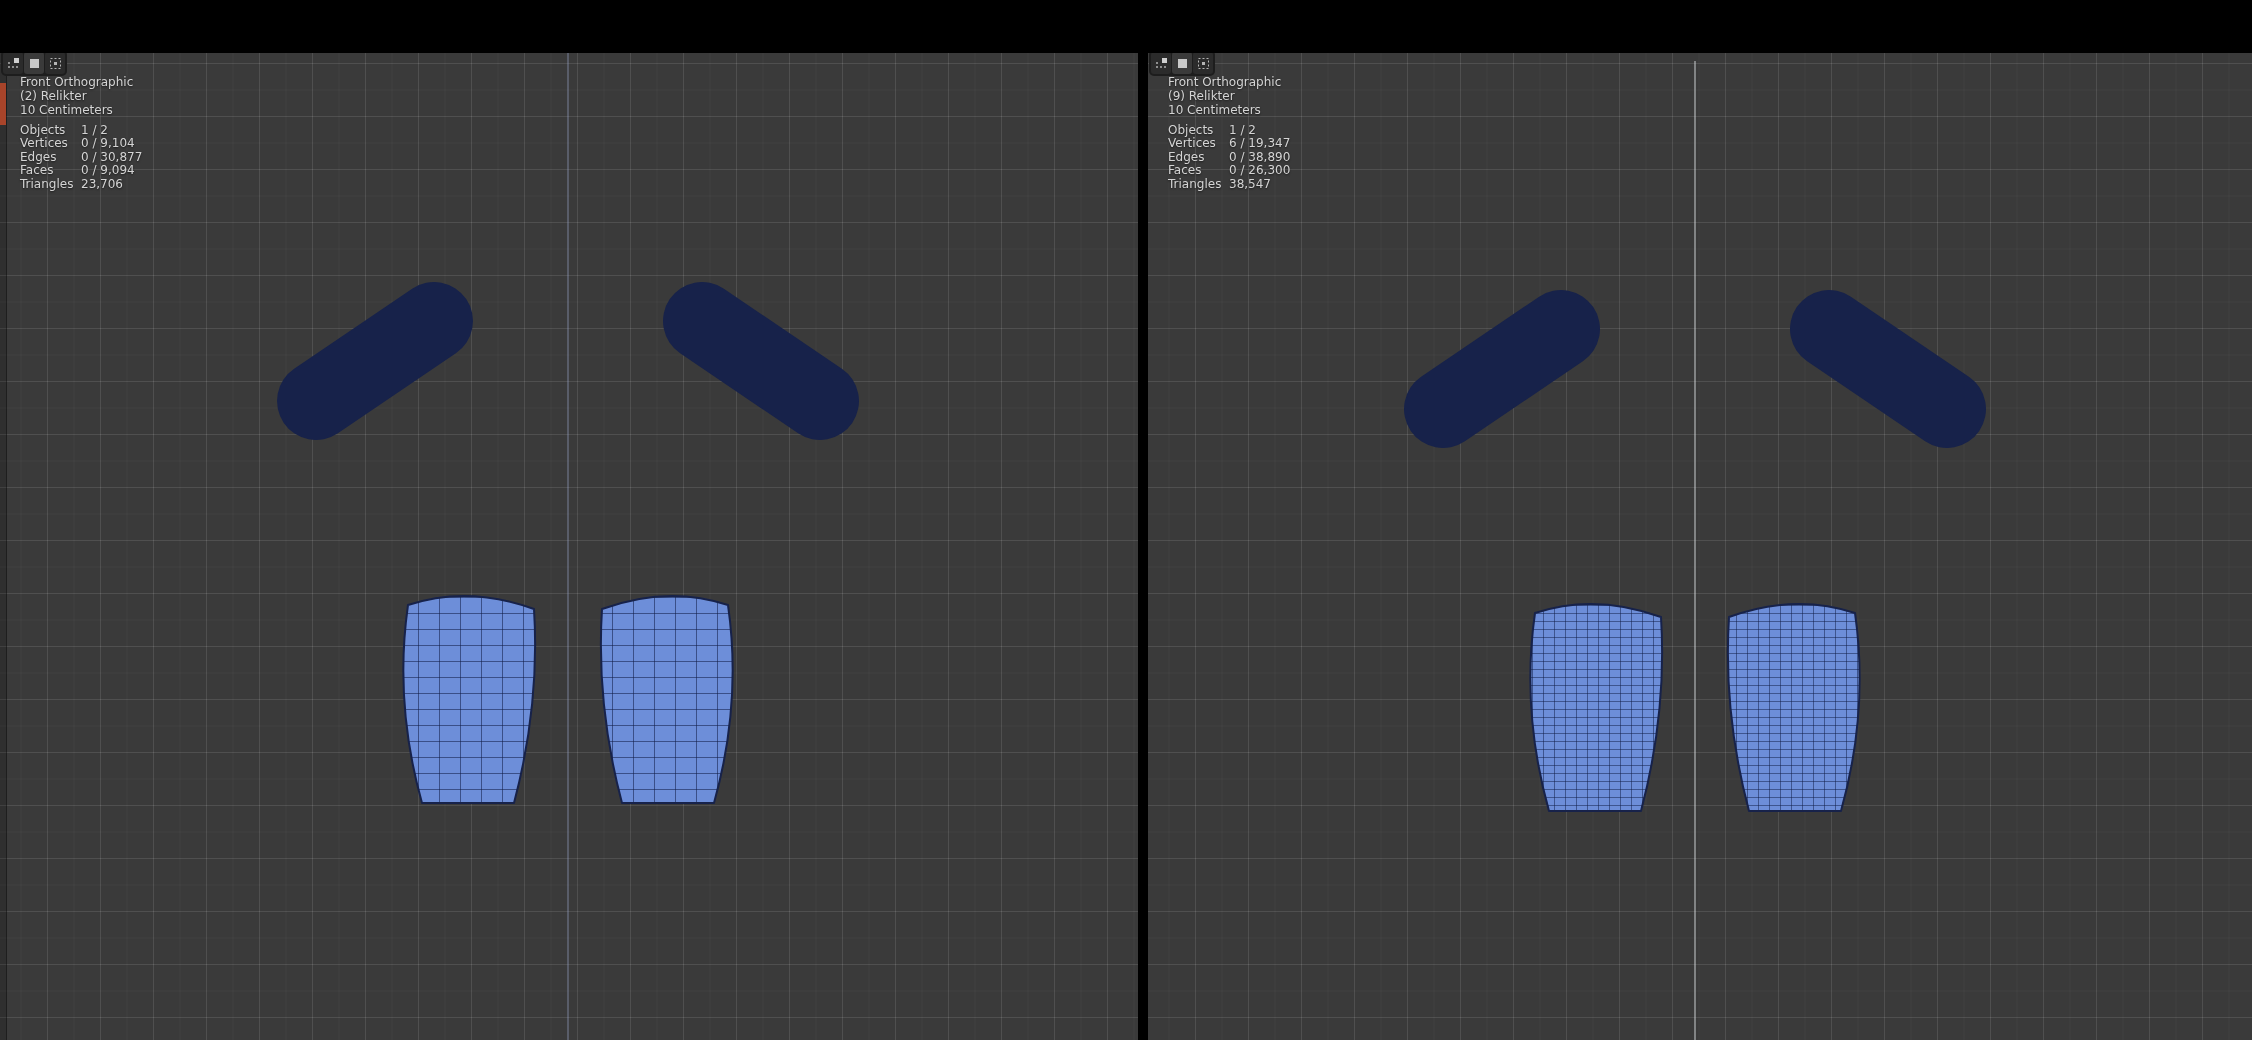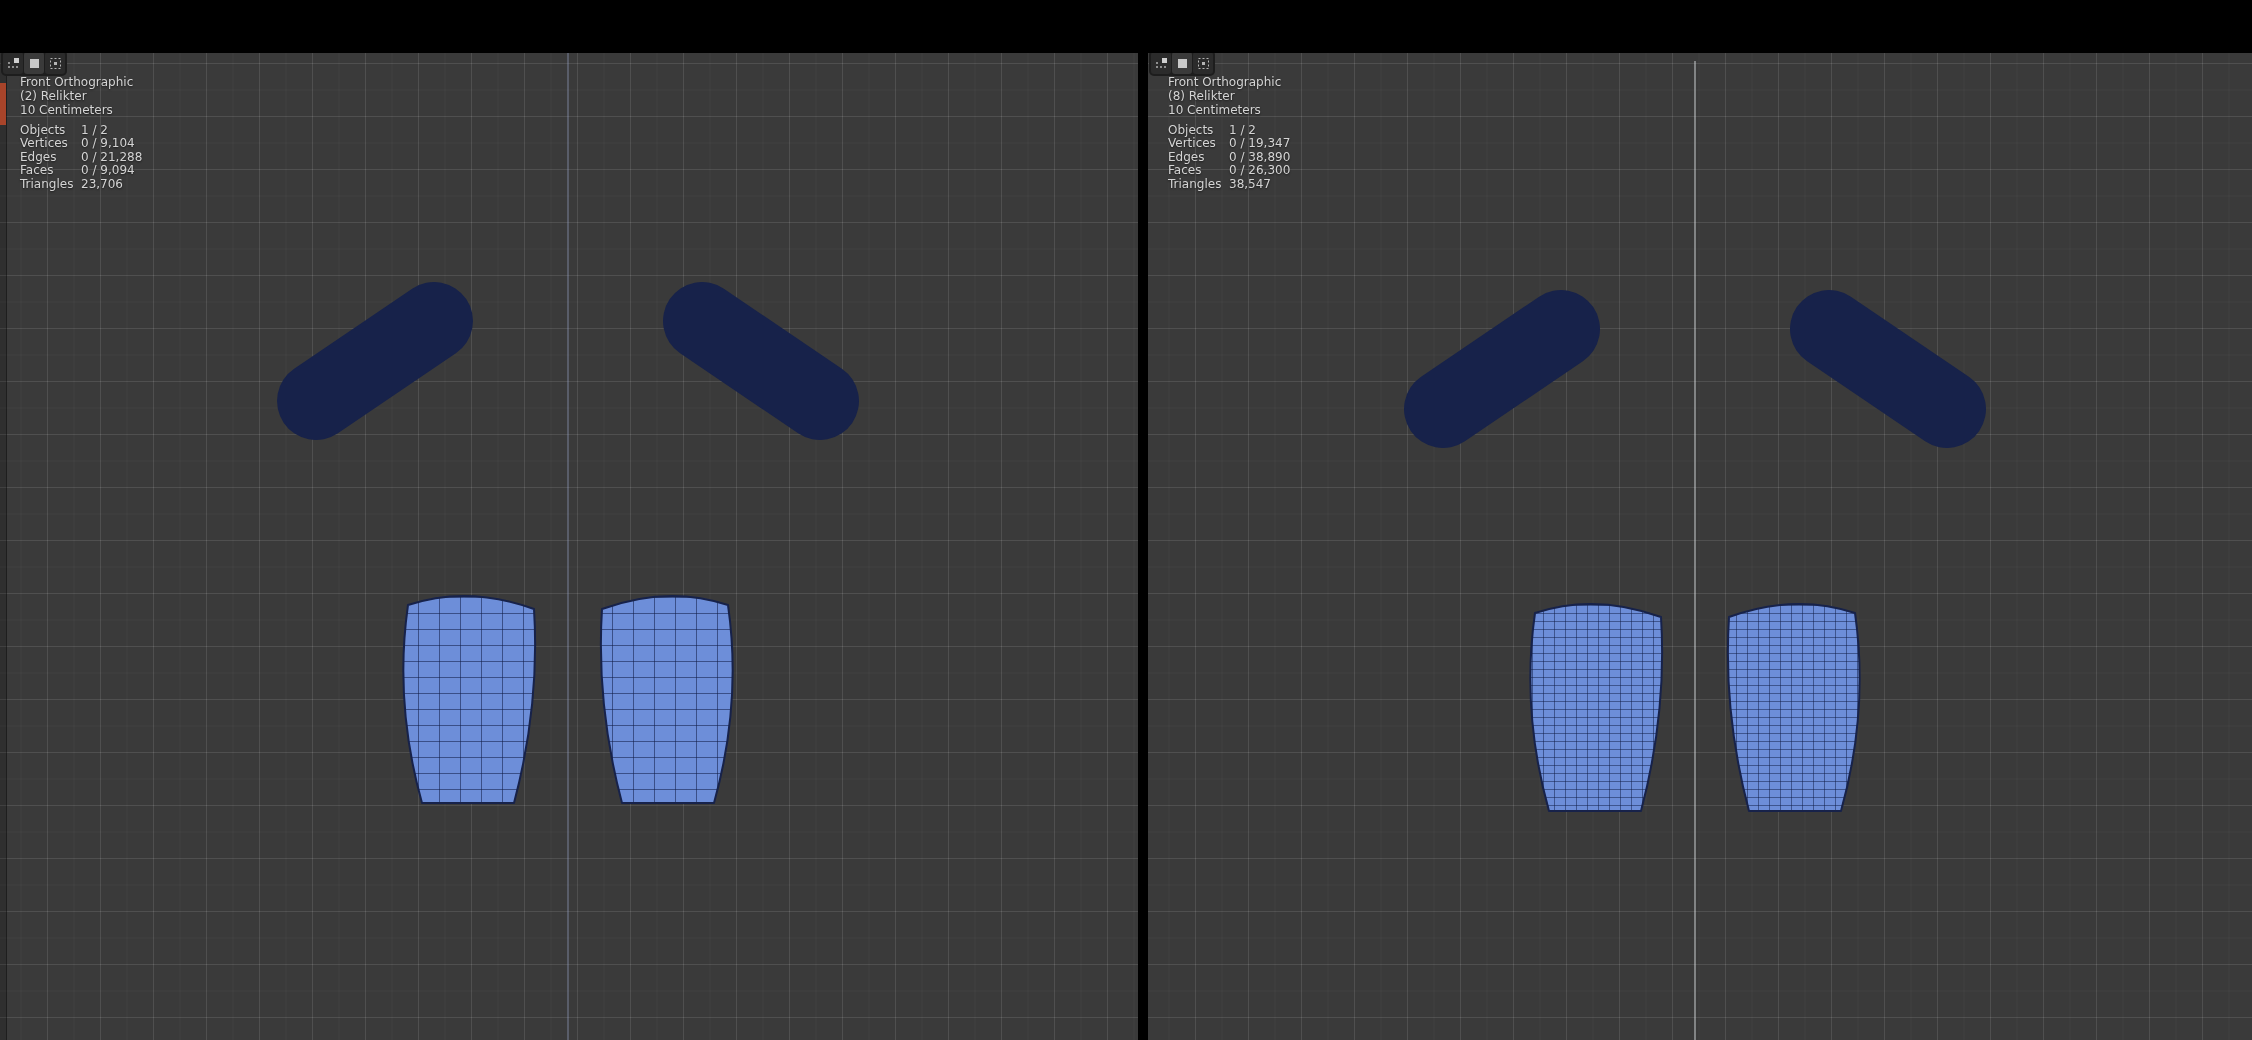--- a/index.html
+++ b/index.html
@@ -405,21 +405,21 @@
       <div class="srow">
           <span class="slabel">Objects</span>
           <span class="sval">1 / 2</span>
         </div>
       <div class="srow">
           <span class="slabel">Vertices</span>
           <span class="sval">0 / 9,104</span>
         </div>
       <div class="srow">
           <span class="slabel">Edges</span>
-          <span class="sval">0 / 21,288</span>
+          <span class="sval">0 / 30,877</span>
         </div>
       <div class="srow">
           <span class="slabel">Faces</span>
           <span class="sval">0 / 9,094</span>
         </div>
       <div class="srow">
           <span class="slabel">Triangles</span>
           <span class="sval">23,706</span>
         </div>
     </div>
@@ -753,31 +753,31 @@
       </button>
       <button class="iconbtn">
         <svg width="13" height="13" viewBox="0 0 13 13">
             <rect x="1.5" y="1.5" width="10" height="10" fill="none" stroke="#b5b5b5" stroke-dasharray="2 2"></rect>
             <rect x="5" y="5" width="3" height="3" fill="#b5b5b5"></rect>
           </svg>
       </button>
     </div>
     <div class="hud">
       <div>Front Orthographic</div>
-      <div>(8) Relikter</div>
+      <div>(9) Relikter</div>
       <div>10 Centimeters</div>
     </div>
     <div class="stats">
       <div class="srow">
           <span class="slabel">Objects</span>
           <span class="sval">1 / 2</span>
         </div>
       <div class="srow">
           <span class="slabel">Vertices</span>
-          <span class="sval">0 / 19,347</span>
+          <span class="sval">6 / 19,347</span>
         </div>
       <div class="srow">
           <span class="slabel">Edges</span>
           <span class="sval">0 / 38,890</span>
         </div>
       <div class="srow">
           <span class="slabel">Faces</span>
           <span class="sval">0 / 26,300</span>
         </div>
       <div class="srow">

